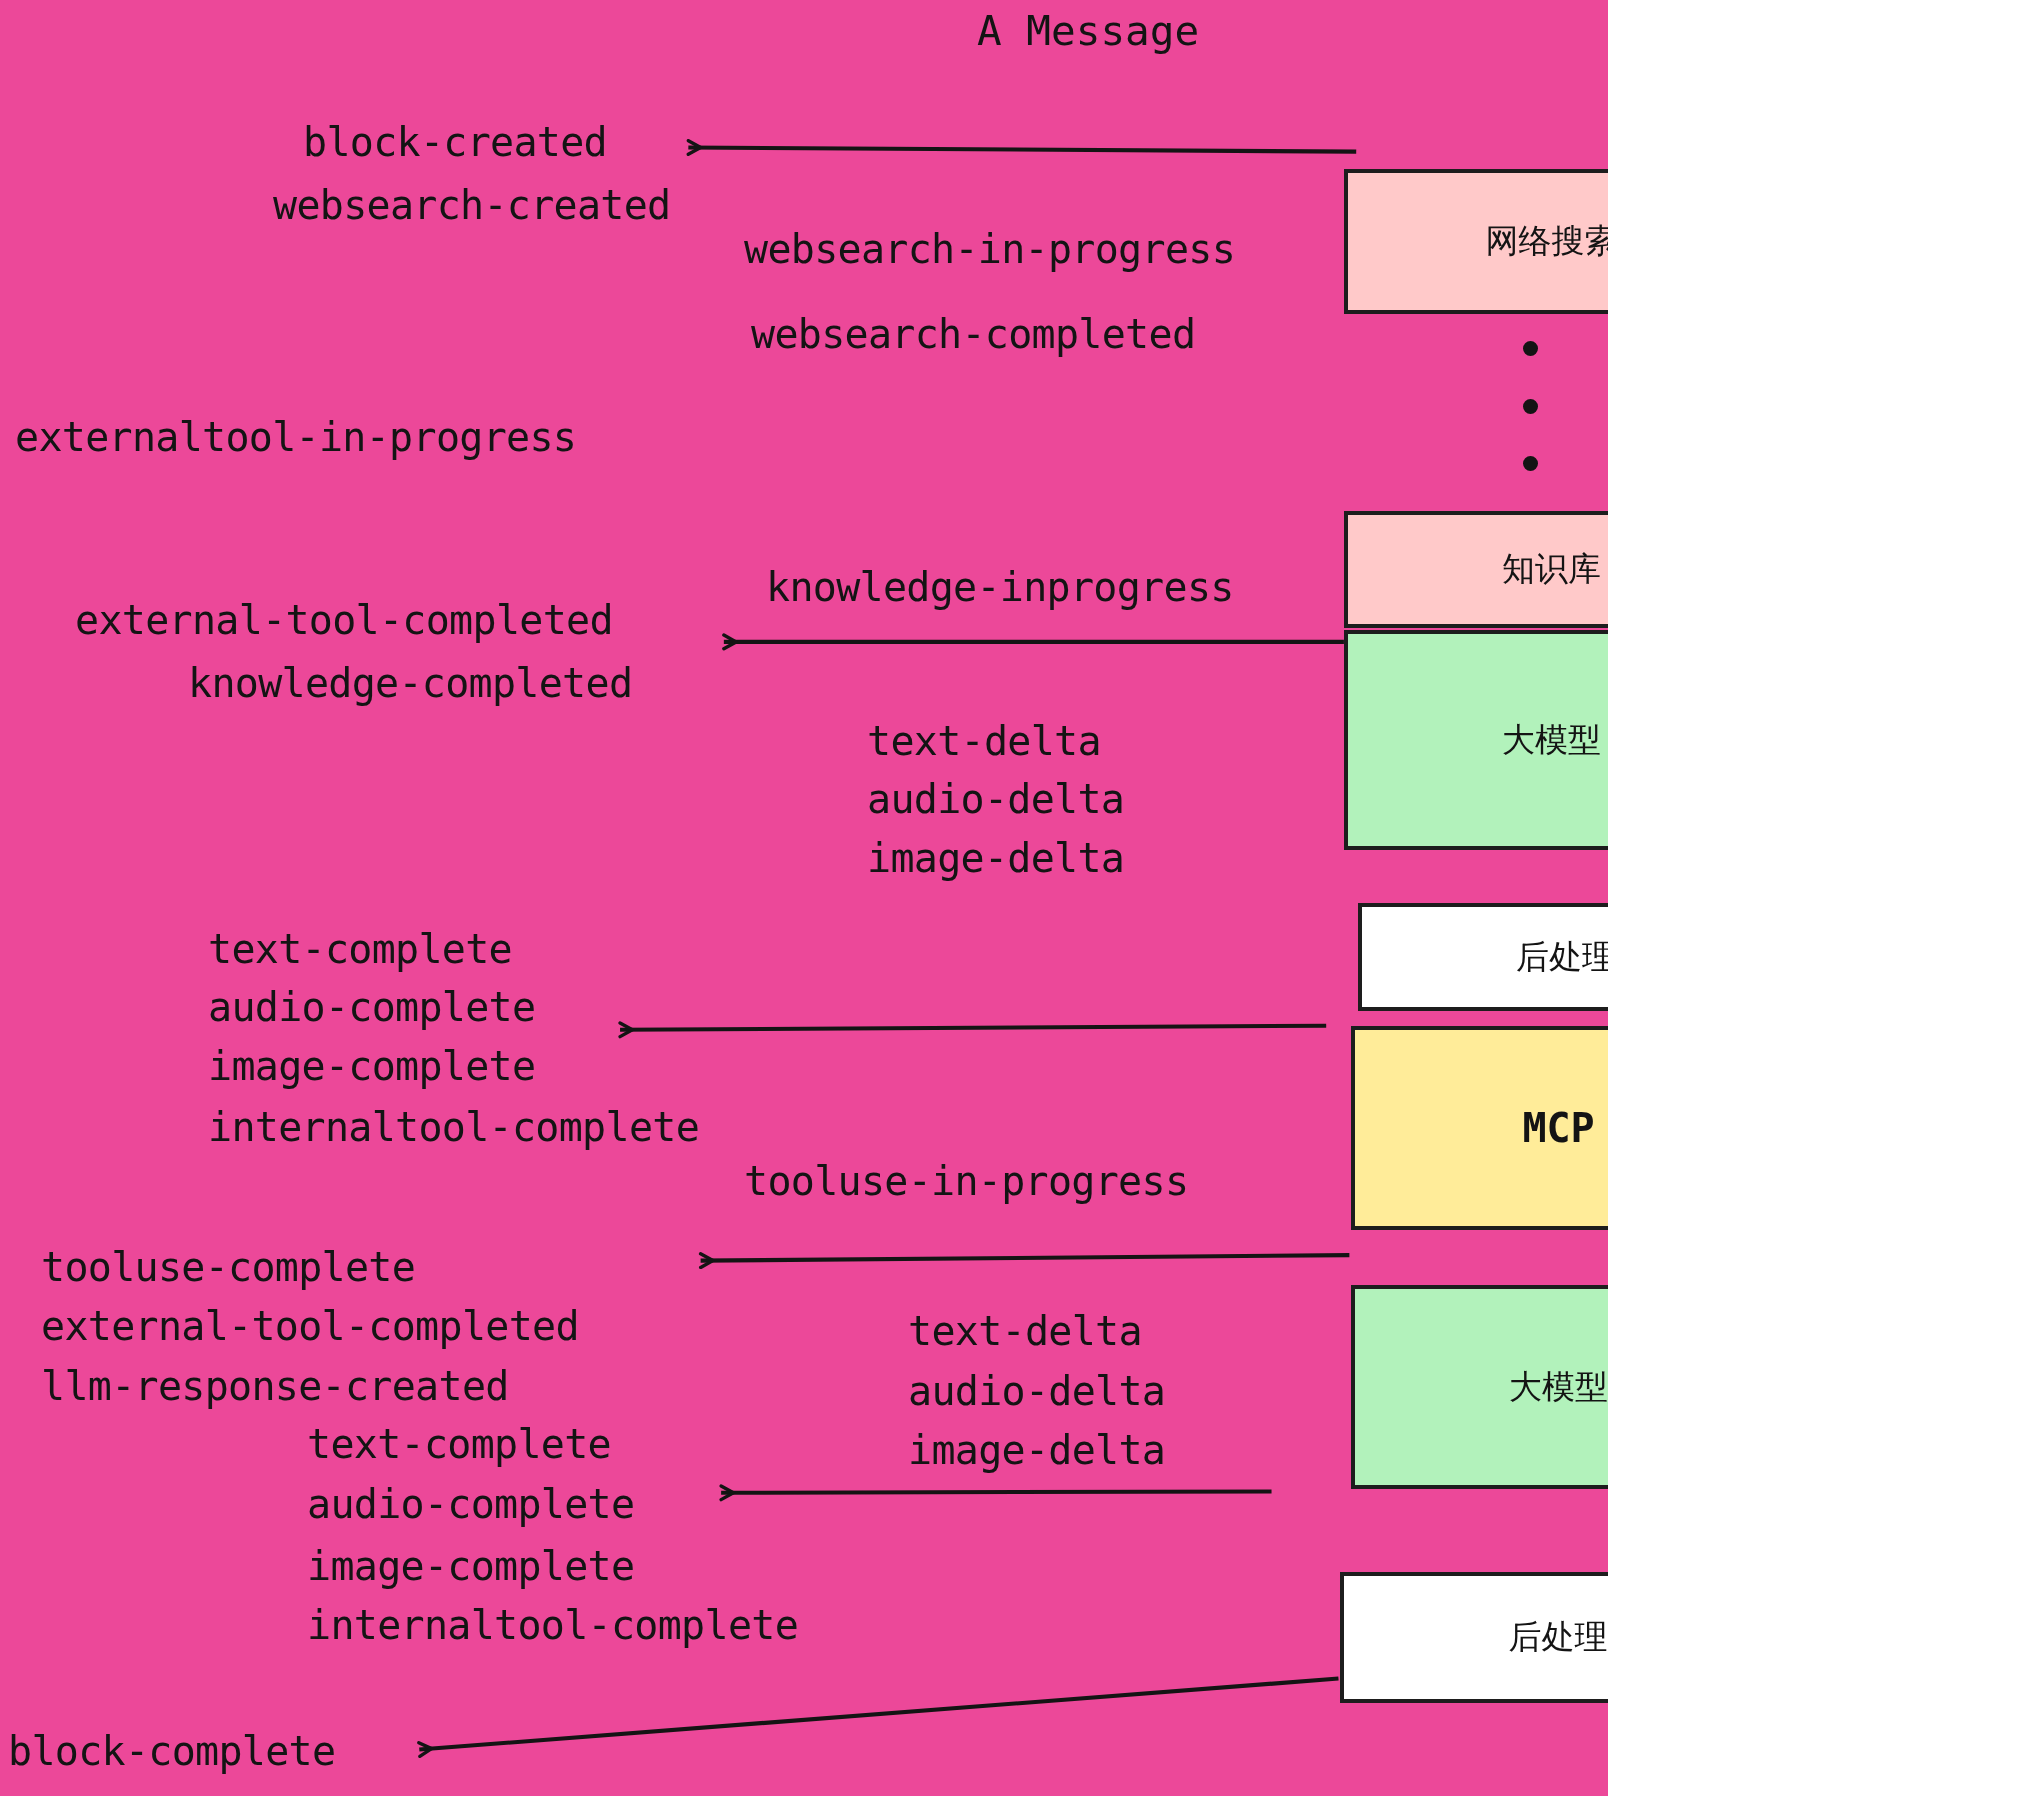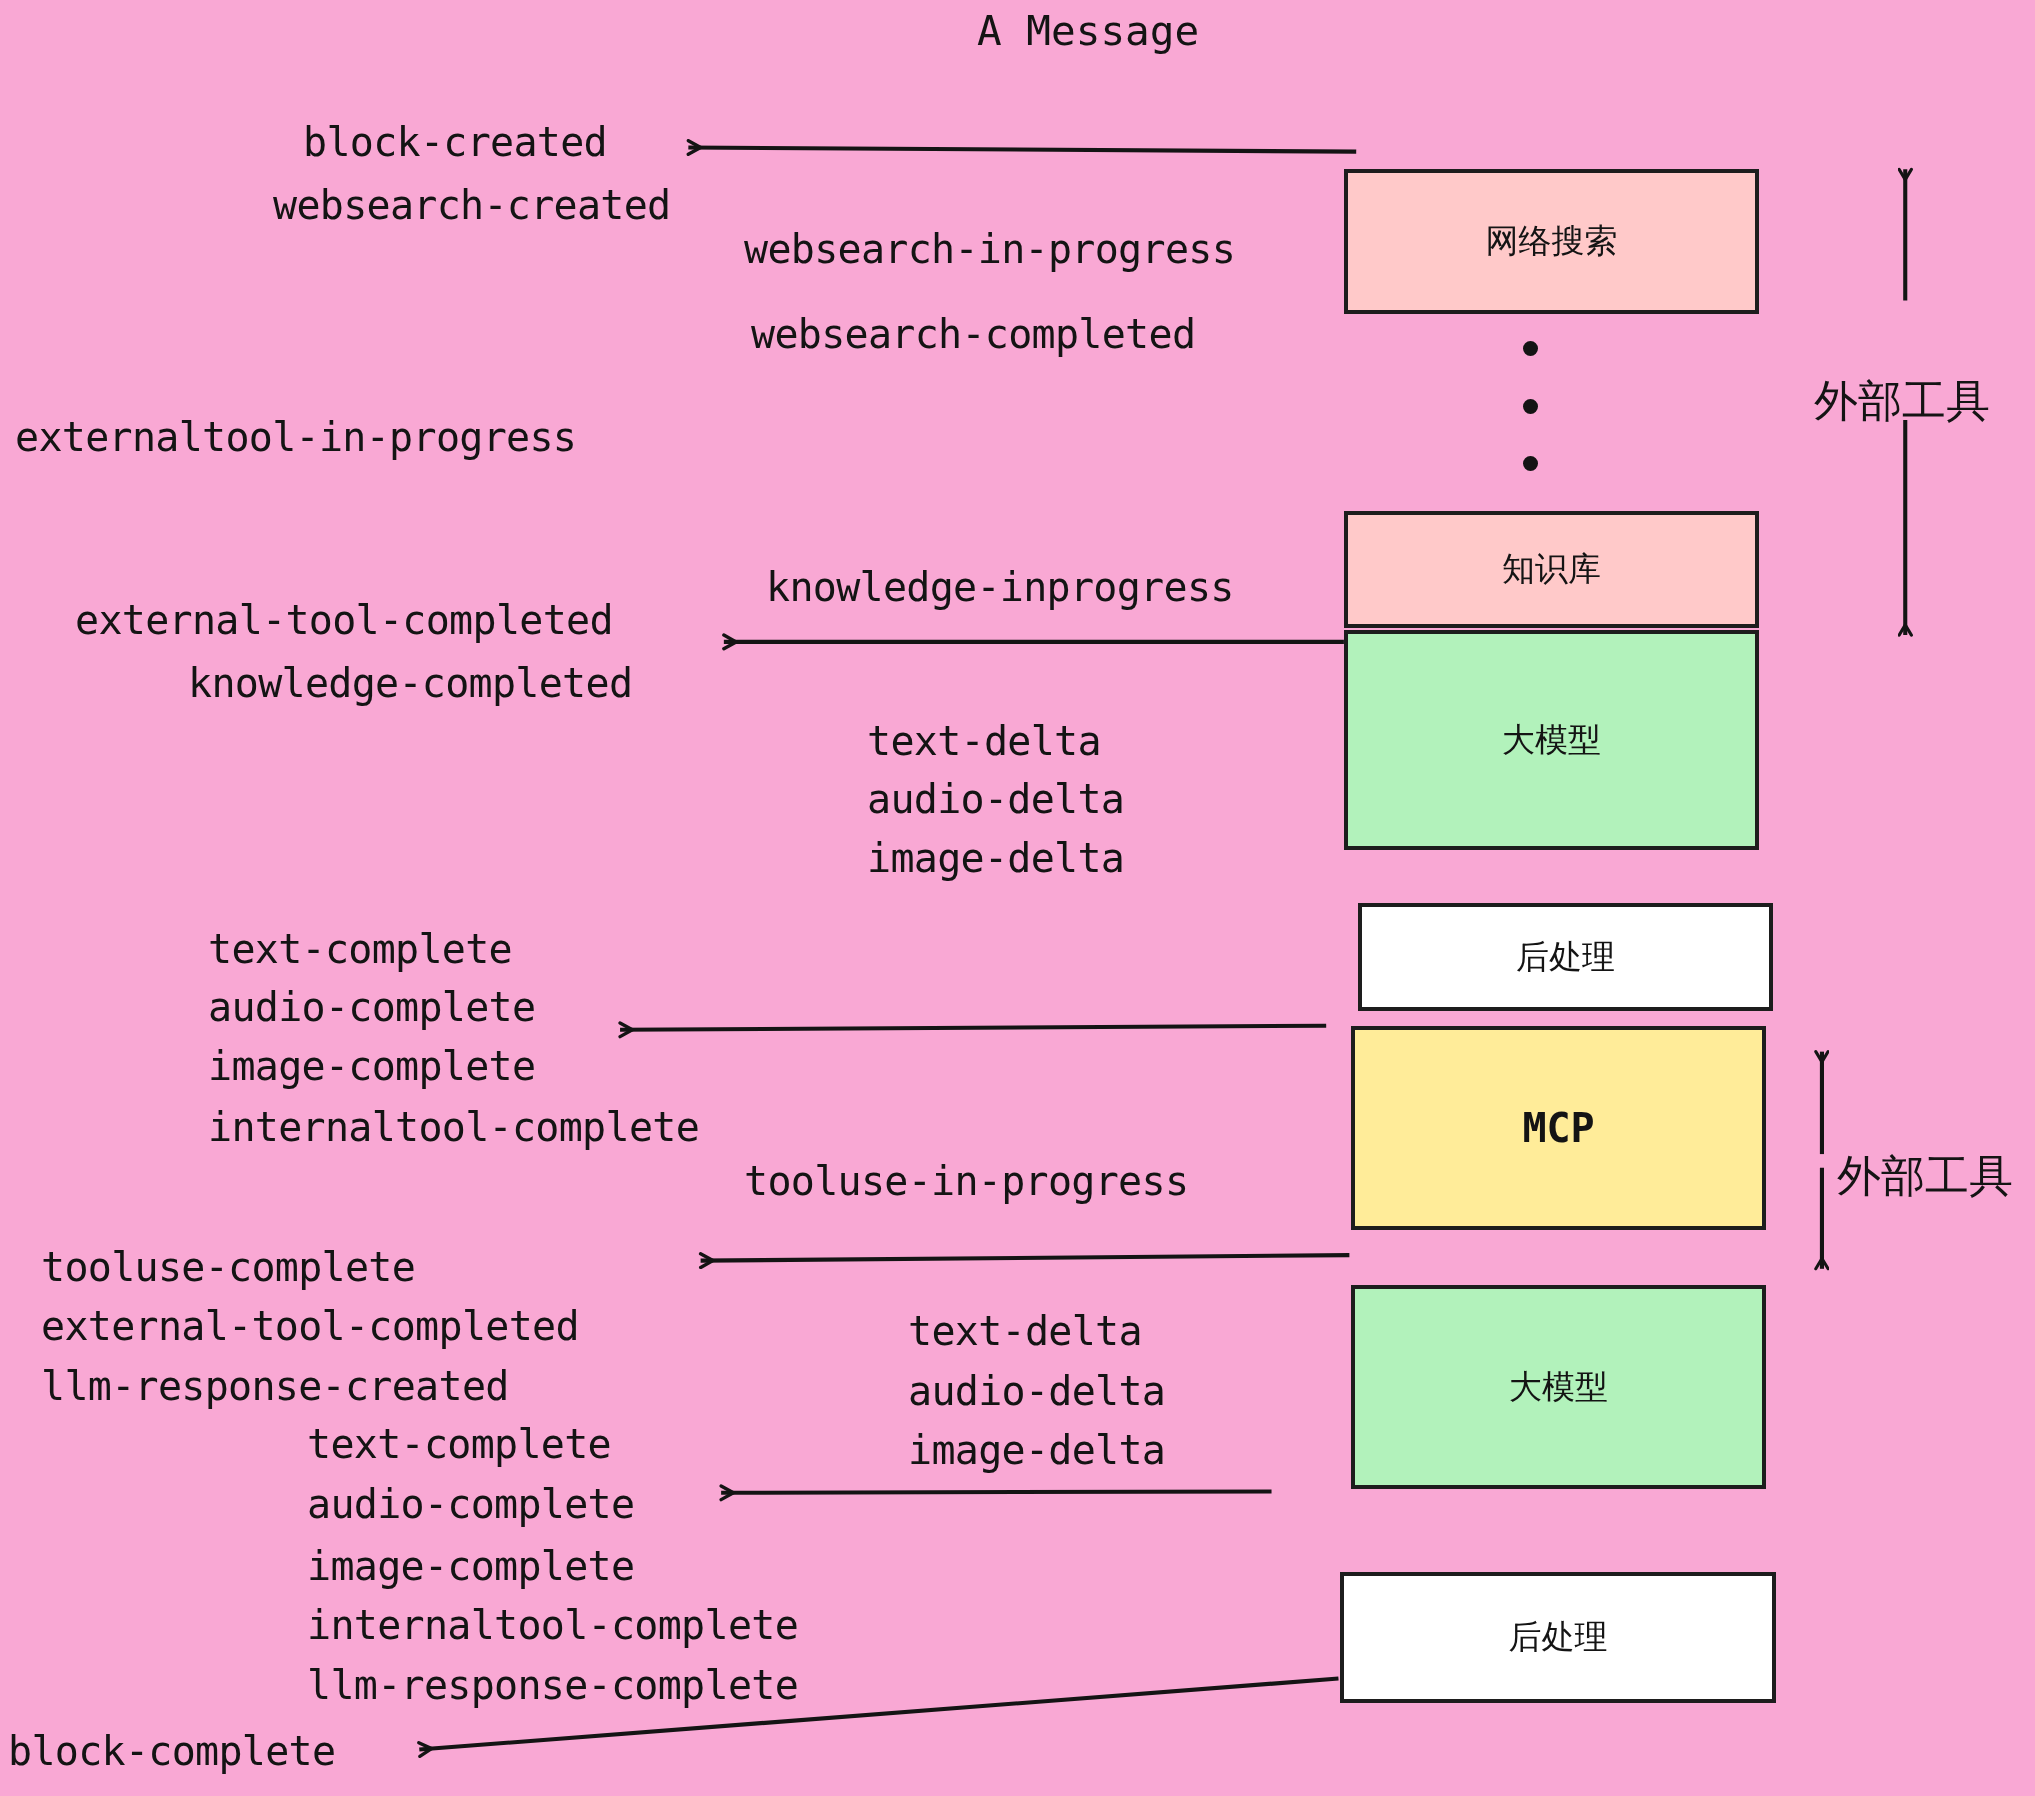--- a/index.html
+++ b/index.html
@@ -1,19 +1,19 @@
 <!DOCTYPE html>
 <html style="font-size:11px"><head>
 <meta charset="utf-8">
 <style>
   html,body{margin:0;padding:0;background:#ffffff;}
   #stage{
     position:relative;
-    width:2035px;height:1796px;
-    background:#f9a8d4;
+    width:1608px;height:1796px;
+    background:#ec4899;
     overflow:hidden;
     font-family:"DejaVu Sans Mono","Liberation Mono",monospace;
     color:#1a1a1a;
     text-decoration:underline;
   }
   .mono{
     position:absolute;
     font-family:"DejaVu Sans Mono","Liberation Mono",monospace;
     font-size:40px;
     line-height:1.0;
@@ -148,21 +148,20 @@
   <div class="mono" style="left:41px;top:1342px;">llm-response-created</div>
 
   <div class="mono" style="left:908px;top:1287px;">text-delta</div>
   <div class="mono" style="left:908px;top:1347px;">audio-delta</div>
   <div class="mono" style="left:908px;top:1406px;">image-delta</div>
 
   <div class="mono" style="left:307px;top:1400px;">text-complete</div>
   <div class="mono" style="left:307px;top:1460px;">audio-complete</div>
   <div class="mono" style="left:307px;top:1522px;">image-complete</div>
   <div class="mono" style="left:307px;top:1581px;">internaltool-complete</div>
-  <div class="mono" style="left:307px;top:1641px;">llm-response-complete</div>
 
   <div class="mono" style="left:8px;top:1707px;">block-complete</div>
 
   <svg class="overlay" viewBox="0 0 2980 2630">
     <defs>
       <marker id="ah" markerWidth="26" markerHeight="26" refX="22" refY="13" orient="auto" markerUnits="userSpaceOnUse">
         <path d="M22,3 L4,13 L22,23" fill="none" stroke="#141414" stroke-width="5" stroke-linecap="round" stroke-linejoin="round"></path>
       </marker>
       <marker id="ahs" markerWidth="22" markerHeight="22" refX="18" refY="11" orient="auto" markerUnits="userSpaceOnUse">
         <path d="M18,2 L3,11 L18,20" fill="none" stroke="#141414" stroke-width="4.5" stroke-linecap="round" stroke-linejoin="round"></path>

